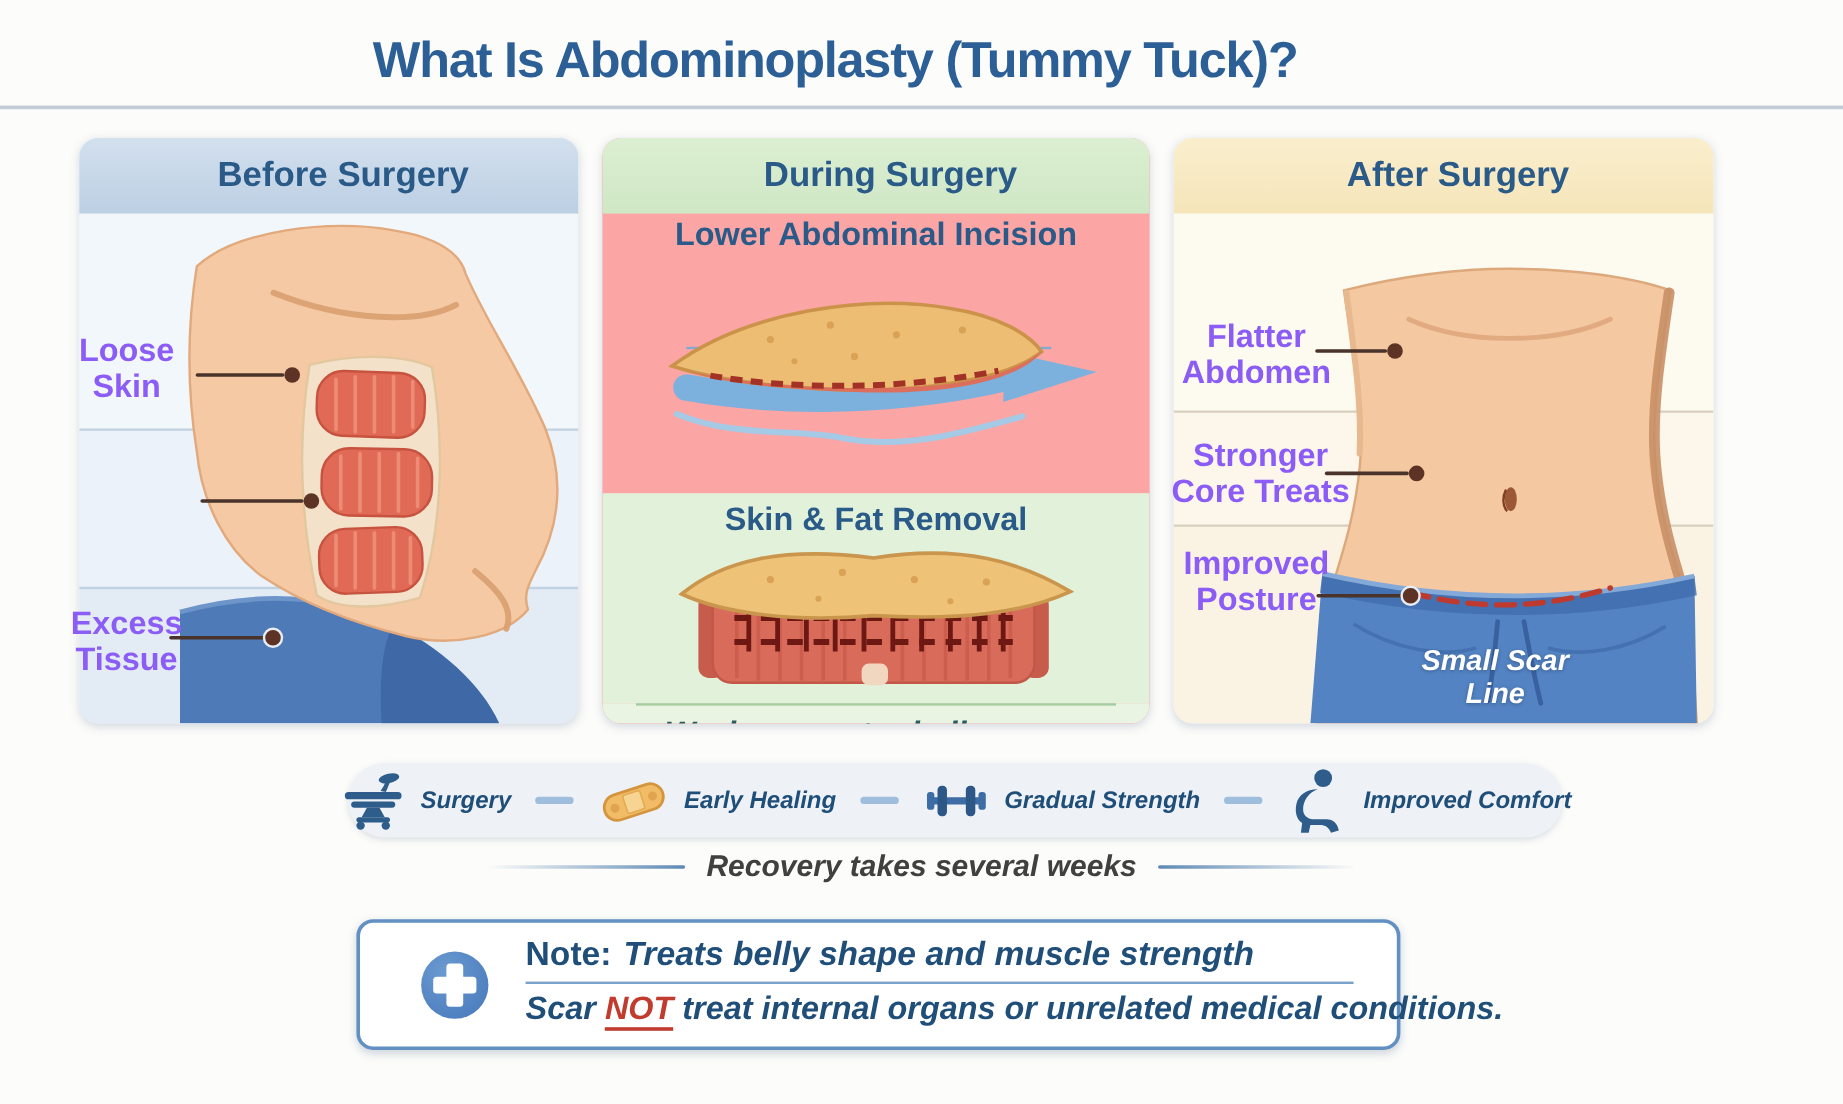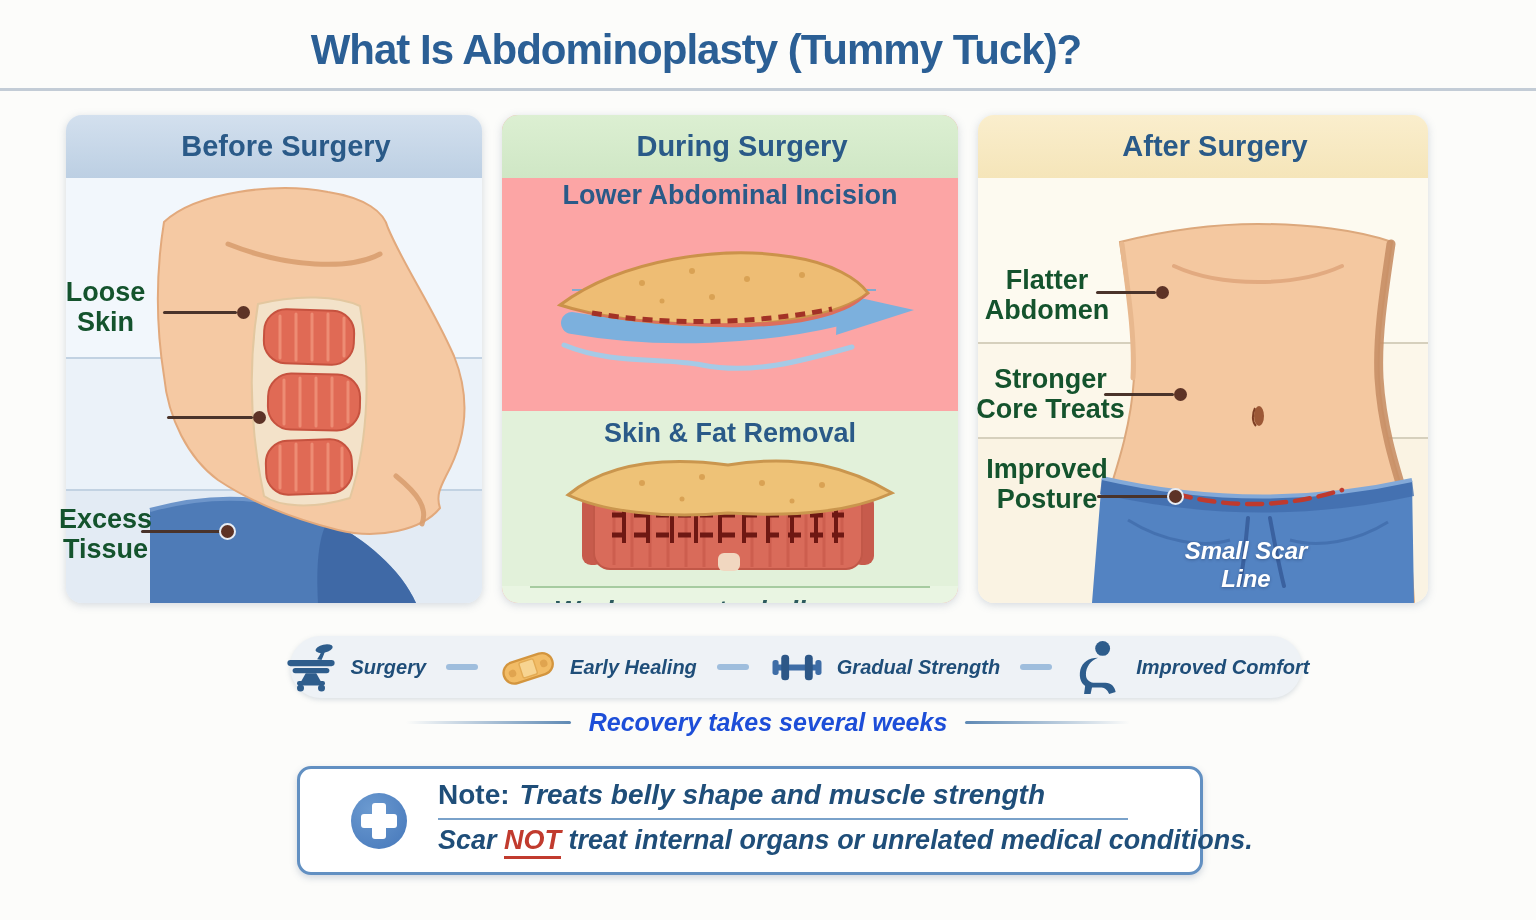--- a/index.html
+++ b/index.html
@@ -21,21 +21,21 @@
   .panel-body{position:absolute;top:63px;left:0;right:0;bottom:0;}
   .panel-before{left:66px;width:416px;background:#edf3fa;}
   .panel-before .panel-header{background:linear-gradient(180deg,#d3e0ee,#bccfe3);}
   .panel-during{left:502px;width:456px;background:#fca5a5;}
   .panel-during .panel-header{background:linear-gradient(180deg,#dcefd2,#cfe7c5);}
   .panel-after{left:978px;width:450px;background:#fdf8ec;}
   .panel-after .panel-header{background:linear-gradient(180deg,#faeecd,#f5e5b9;);background:linear-gradient(180deg,#faeecd,#f5e5b9);}
   .body-svg{position:absolute;top:0;left:0;}
   
   .anat-label{position:absolute;font-size:27px;line-height:1.12;font-weight:700;
-              color:#14532d;text-align:center;}
+              color:#8b5cf6;text-align:center;}
   .leader{position:absolute;height:3px;background:#4a332a;border-radius:2px;}
   .leader .dot{position:absolute;right:-13px;top:-5px;width:13px;height:13px;
                border-radius:50%;background:#5d3326;}
   .leader.ring .dot{border:2px solid #e8edf4;right:-15px;top:-7px;}
   
   .during-step-title{position:absolute;left:0;width:100%;text-align:center;
                      font-size:27px;font-weight:700;color:#2a5a88;}
   .incision-underline{position:absolute;top:111px;left:70px;width:304px;height:2px;background:#82aacf;}
   .green-band{position:absolute;top:233px;left:0;right:0;height:175px;background:#e2f1da;}
   .caption-area{position:absolute;top:408px;left:0;right:0;bottom:0;background:#e9f5e2;}
@@ -53,24 +53,24 @@
   .tl-step{display:flex;align-items:center;gap:12px;}
   .tl-label{font-size:20px;font-style:italic;font-weight:700;color:#1f4e79;white-space:nowrap;}
   .tl-dash{width:32px;height:6px;border-radius:3px;background:#9fbedd;margin:0 20px;flex:none;}
   .tl-icon{flex:none;display:block;}
   
   .recovery{position:absolute;top:708px;left:0;width:1536px;display:flex;align-items:center;
             justify-content:center;gap:18px;}
   .recovery .hline{width:165px;height:3px;border-radius:2px;}
   .recovery .hline.l{background:linear-gradient(90deg,rgba(136,174,207,0),#5e89b4);}
   .recovery .hline.r{background:linear-gradient(90deg,#5e89b4,rgba(136,174,207,0));}
-  .recovery-text{font-size:25px;font-style:italic;font-weight:700;color:#1d4ed8;}
+  .recovery-text{font-size:25px;font-style:italic;font-weight:700;color:#404040;}
   
   .note-box{position:absolute;left:297px;top:766px;width:864px;height:103px;background:#ffffff;
-            border:3px solid #6290c2;border-radius:14px;box-shadow:0 3px 7px rgba(110,130,160,.3);padding-left:36px;}
+            border:3px solid #6290c2;border-radius:14px;box-shadow:0 3px 7px rgba(110,130,160,.3);}
   .cross-badge{position:absolute;left:51px;top:24px;width:56px;height:56px;border-radius:50%;
                background:radial-gradient(circle at 35% 30%,#6b9ad0,#4577ba);}
   .cross-badge:before,.cross-badge:after{content:"";position:absolute;background:#ffffff;border-radius:3px;}
   .cross-badge:before{left:21px;top:10px;width:14px;height:36px;}
   .cross-badge:after{left:10px;top:21px;width:36px;height:14px;}
   .note-line1{position:absolute;left:138px;top:10px;font-size:28px;color:#1f4e79;white-space:nowrap;}
   .note-prefix{font-weight:700;}
   .note-headline{font-style:italic;font-weight:700;margin-left:10px;}
   .note-rule{position:absolute;left:138px;top:49px;width:690px;height:2px;background:#7aa2ca;}
   .note-line2{position:absolute;left:138px;top:56px;font-size:27px;font-style:italic;

